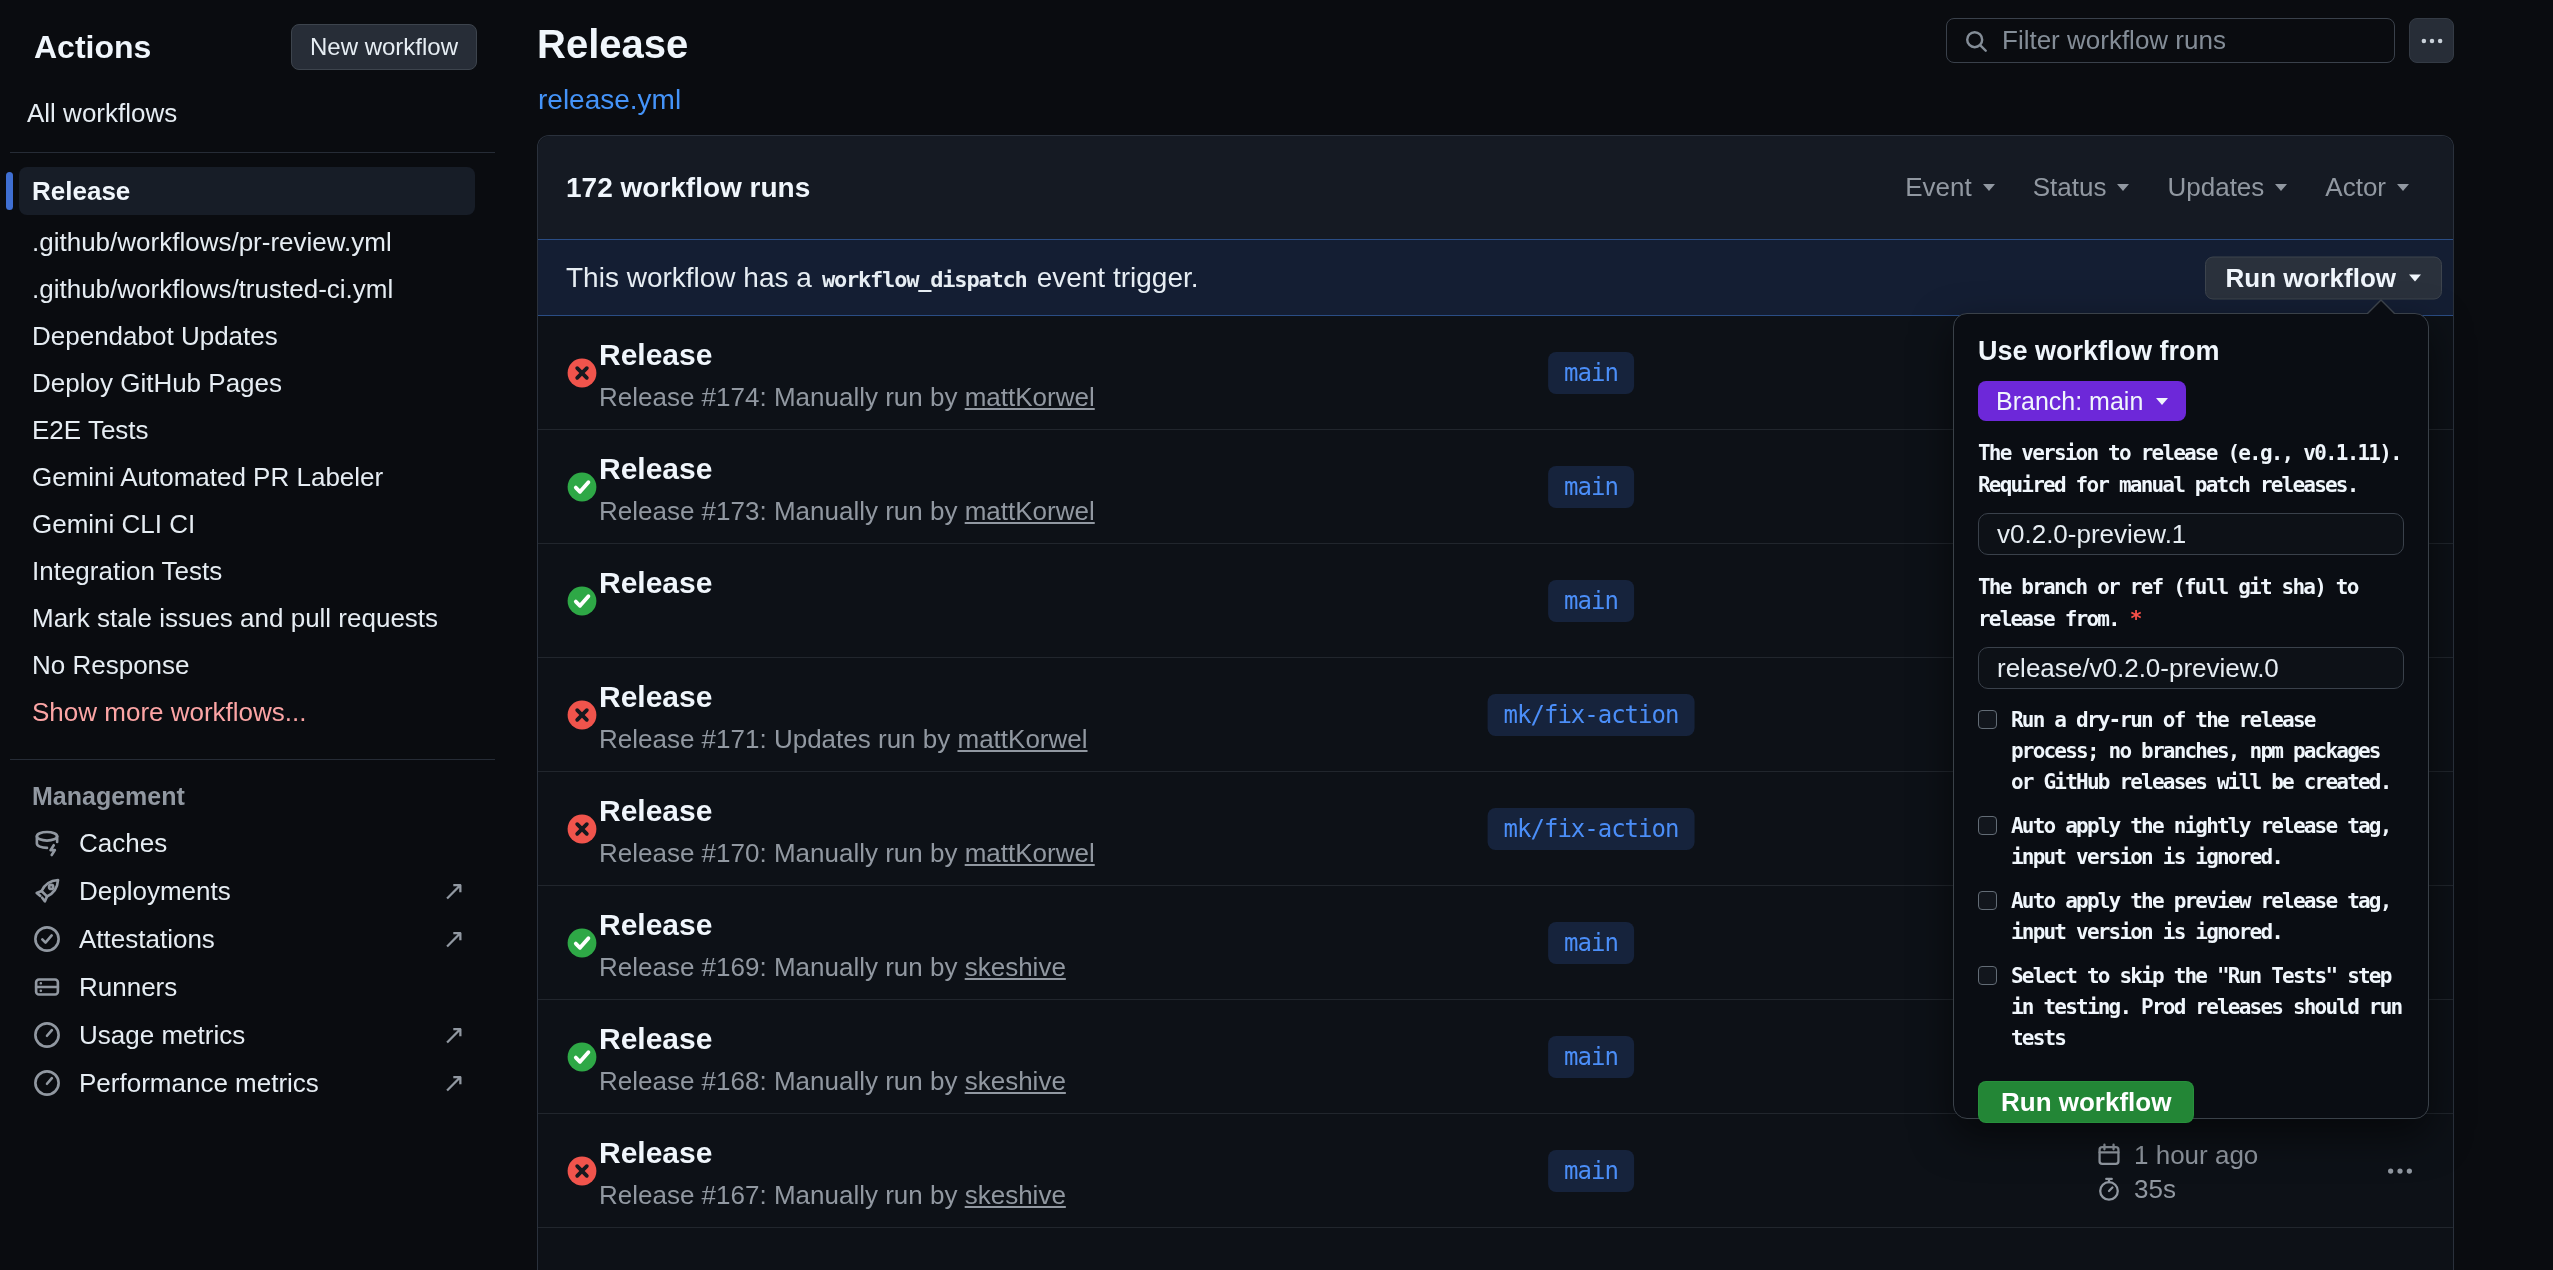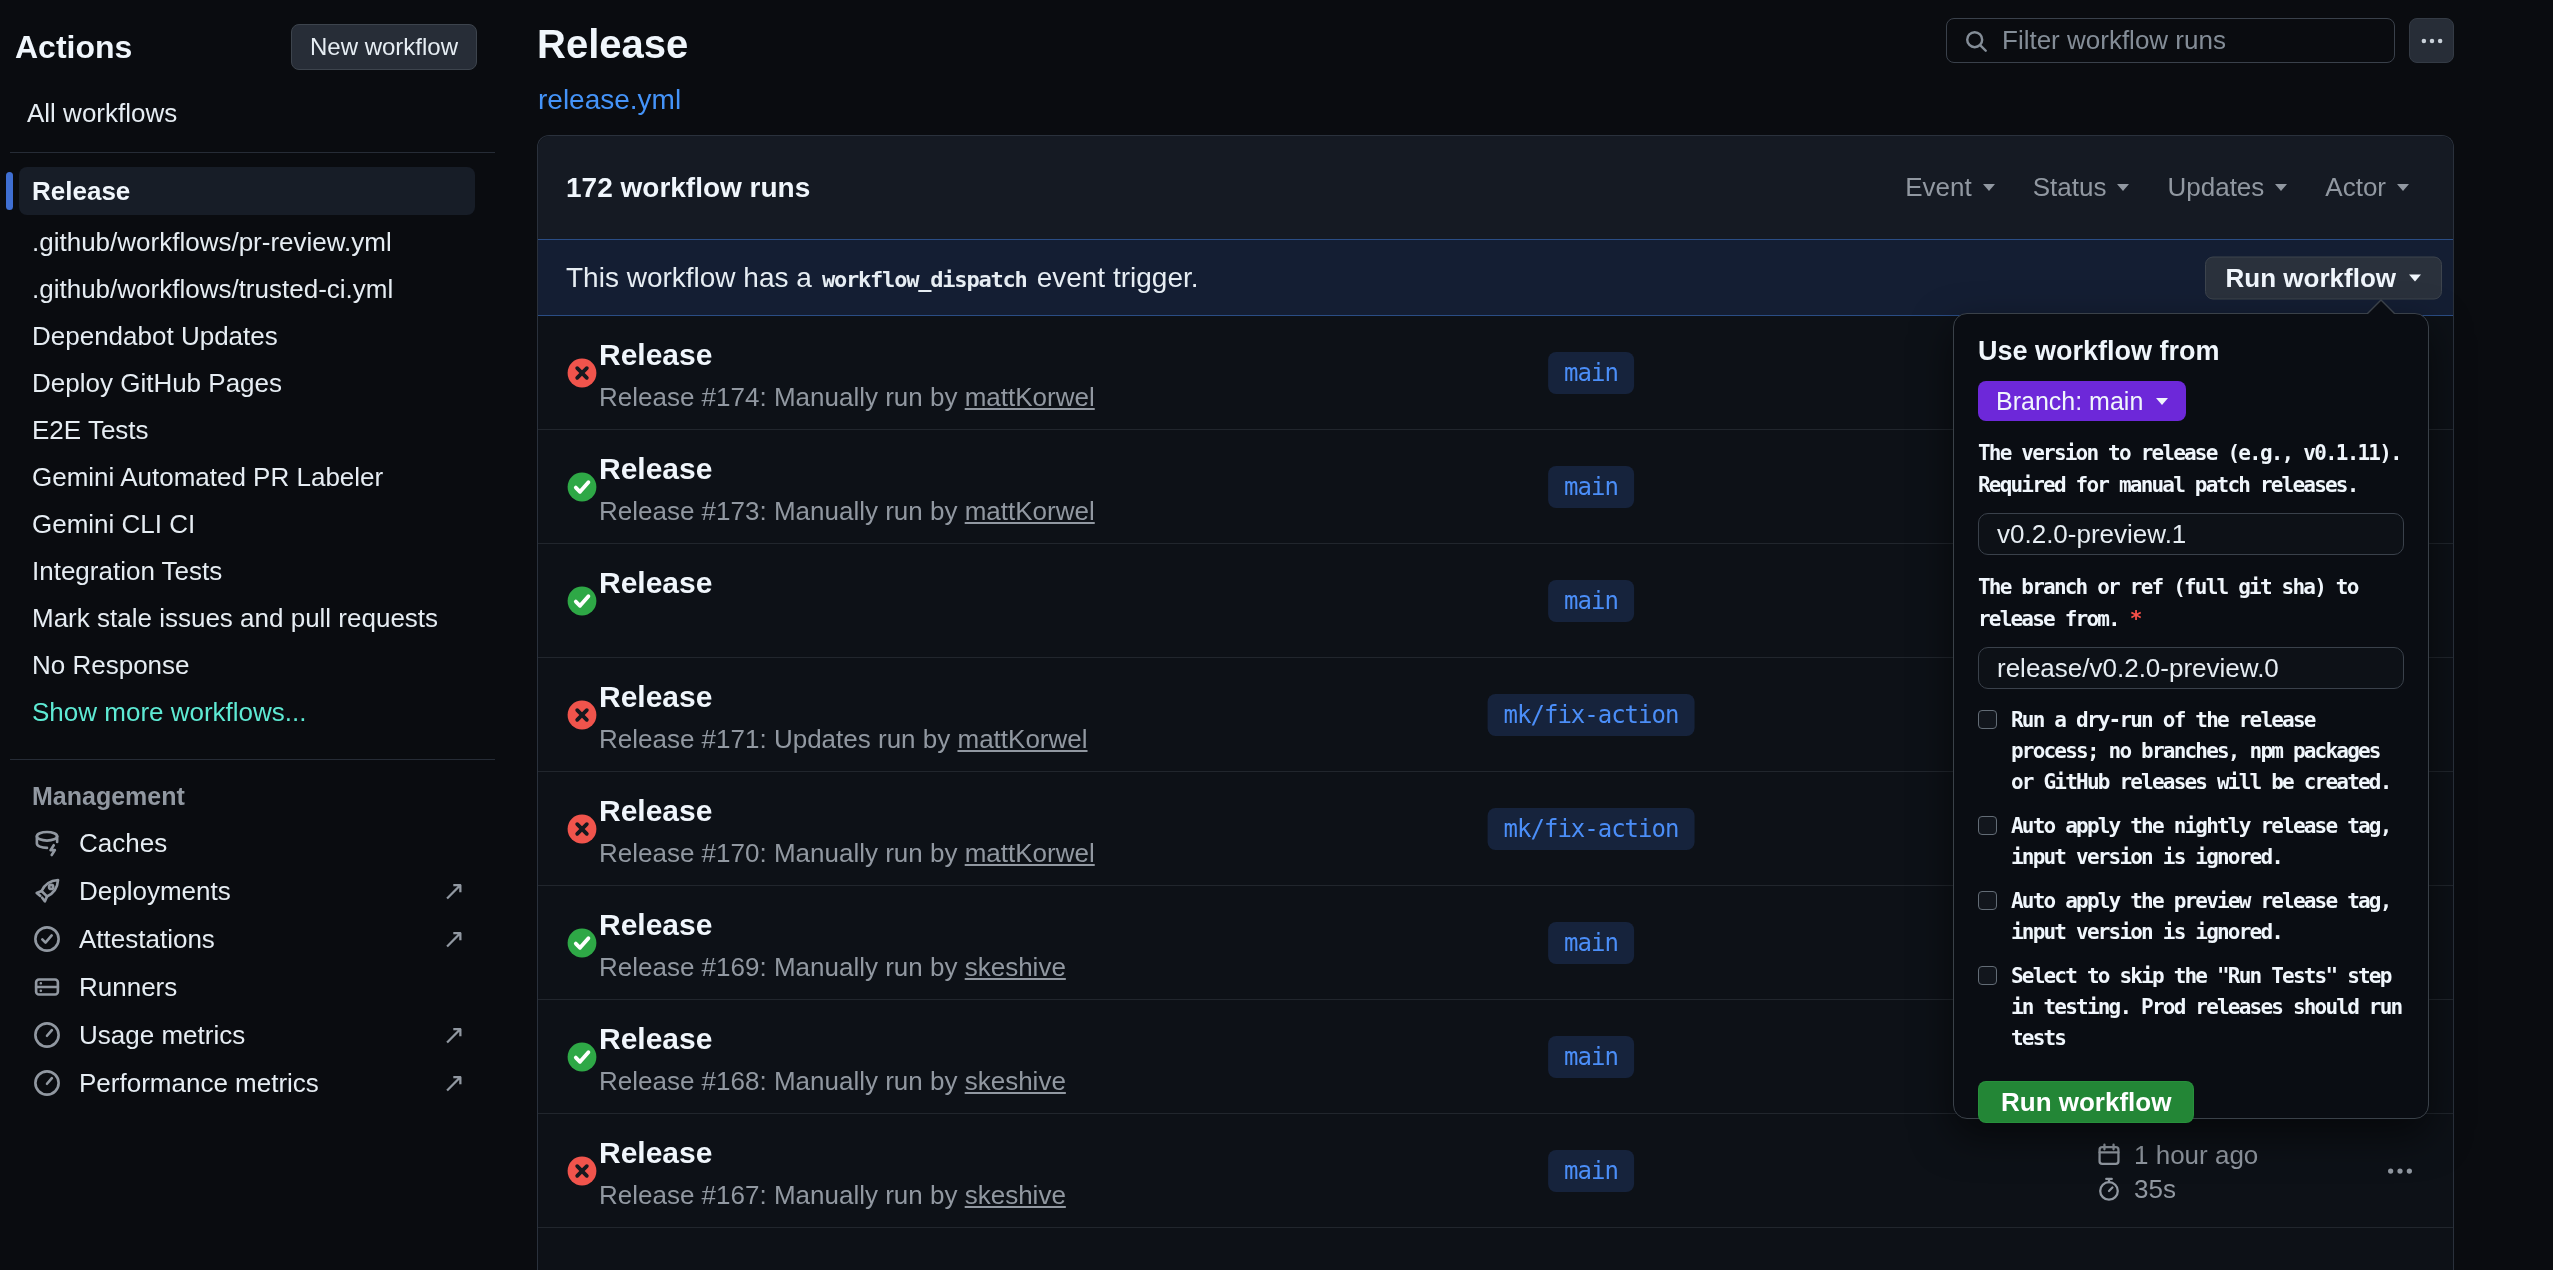--- a/index.html
+++ b/index.html
@@ -8,37 +8,37 @@
     background:#0a0c10;
     color:#e6edf3;
     font-family:"Liberation Sans","DejaVu Sans",sans-serif;
     overflow:hidden;
     position:relative;
   }
   a { color:inherit; text-decoration:none; cursor:pointer; }
 
   
   .sidebar { position:absolute; left:0; top:0; width:505px; height:100%; }
-  .sb-header { display:flex; justify-content:space-between; align-items:center; padding:24px 28px 0 15px; }
+  .sb-header { display:flex; justify-content:space-between; align-items:center; padding:24px 28px 0 34px; }
   .sb-title { font-size:32px; font-weight:700; color:#f0f6fc; }
   .btn-secondary {
     background:#272d37; border:1px solid #3d444d; border-radius:8px;
     color:#e6edf3; font-size:24px; font-weight:500; padding:8px 18px;
     font-family:inherit; cursor:pointer;
   }
   .sb-all { margin:28px 0 0 27px; font-size:26px; color:#e6edf3; display:inline-block; }
   .sb-divider { border-top:1px solid #262c36; margin:23px 10px 0 10px; }
   .sb-list { padding-top:14px; }
   .sb-item { height:47px; line-height:47px; padding-left:32px; font-size:26px; color:#e6edf3; position:relative; cursor:pointer; white-space:nowrap; }
   .sb-item.selected {
     background:#171d27; border-radius:8px; margin:0 30px 4px 19px;
     padding-left:13px; font-weight:700; color:#f0f6fc; height:48px; line-height:48px;
   }
   .sb-accent { position:absolute; left:-13px; top:5px; width:7px; height:38px; border-radius:4px; background:#3f6fd2; }
-  .sb-item.more { color:#5eead4; }
+  .sb-item.more { color:#fca5a5; }
   .sb-mgmt-heading { margin:22px 0 8px 32px; font-size:25px; font-weight:700; color:#9198a1; }
   .mgmt-item { height:48px; display:flex; align-items:center; padding-left:32px; font-size:26px; gap:17px; position:relative; cursor:pointer; }
   .mgmt-icon { width:30px; height:30px; color:#9198a1; flex:0 0 auto; display:flex; }
   .mgmt-icon svg { width:30px; height:30px; }
   .ext-arrow { position:absolute; right:40px; color:#9198a1; font-size:27px; }
 
   
   .page-title { position:absolute; left:537px; top:22px; font-size:40px; font-weight:700; color:#f0f6fc; }
   .file-link { position:absolute; left:538px; top:84px; font-size:28px; color:#4493f8; }
   .filter-box {

